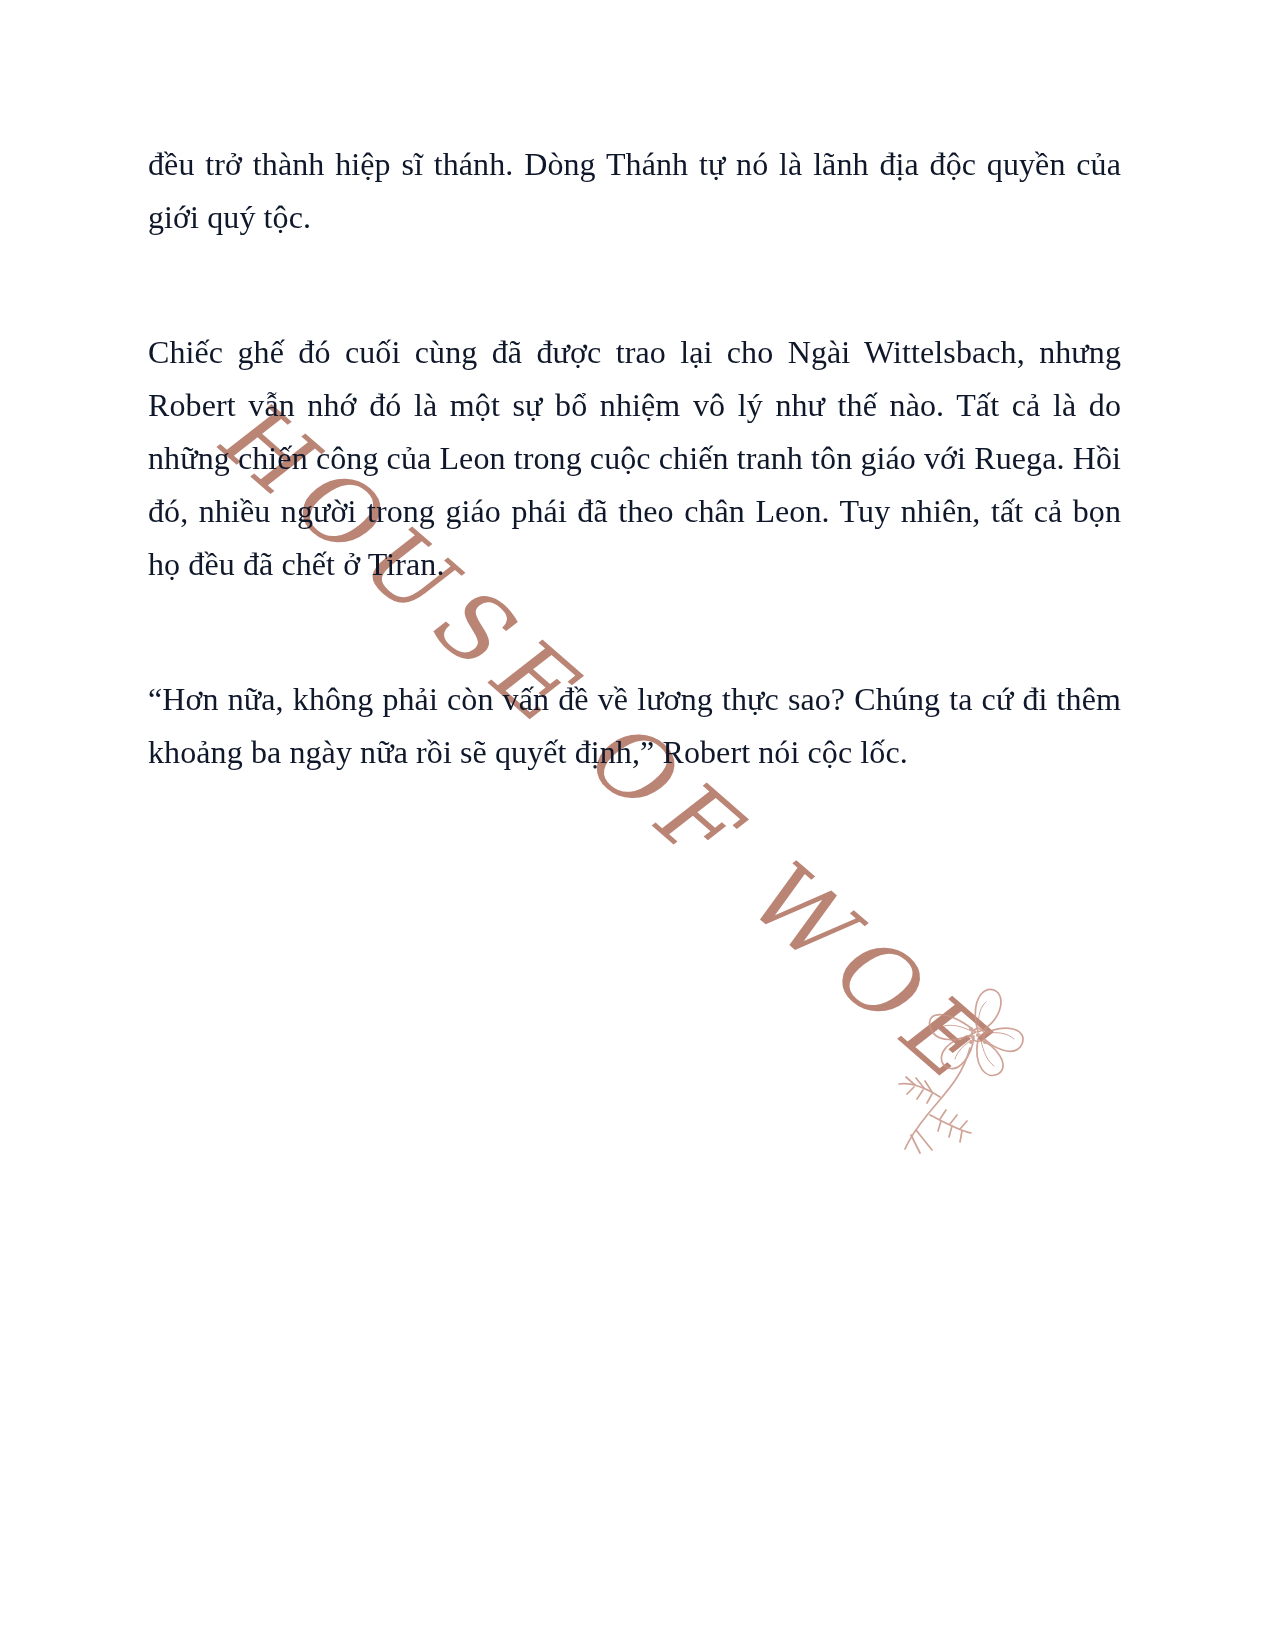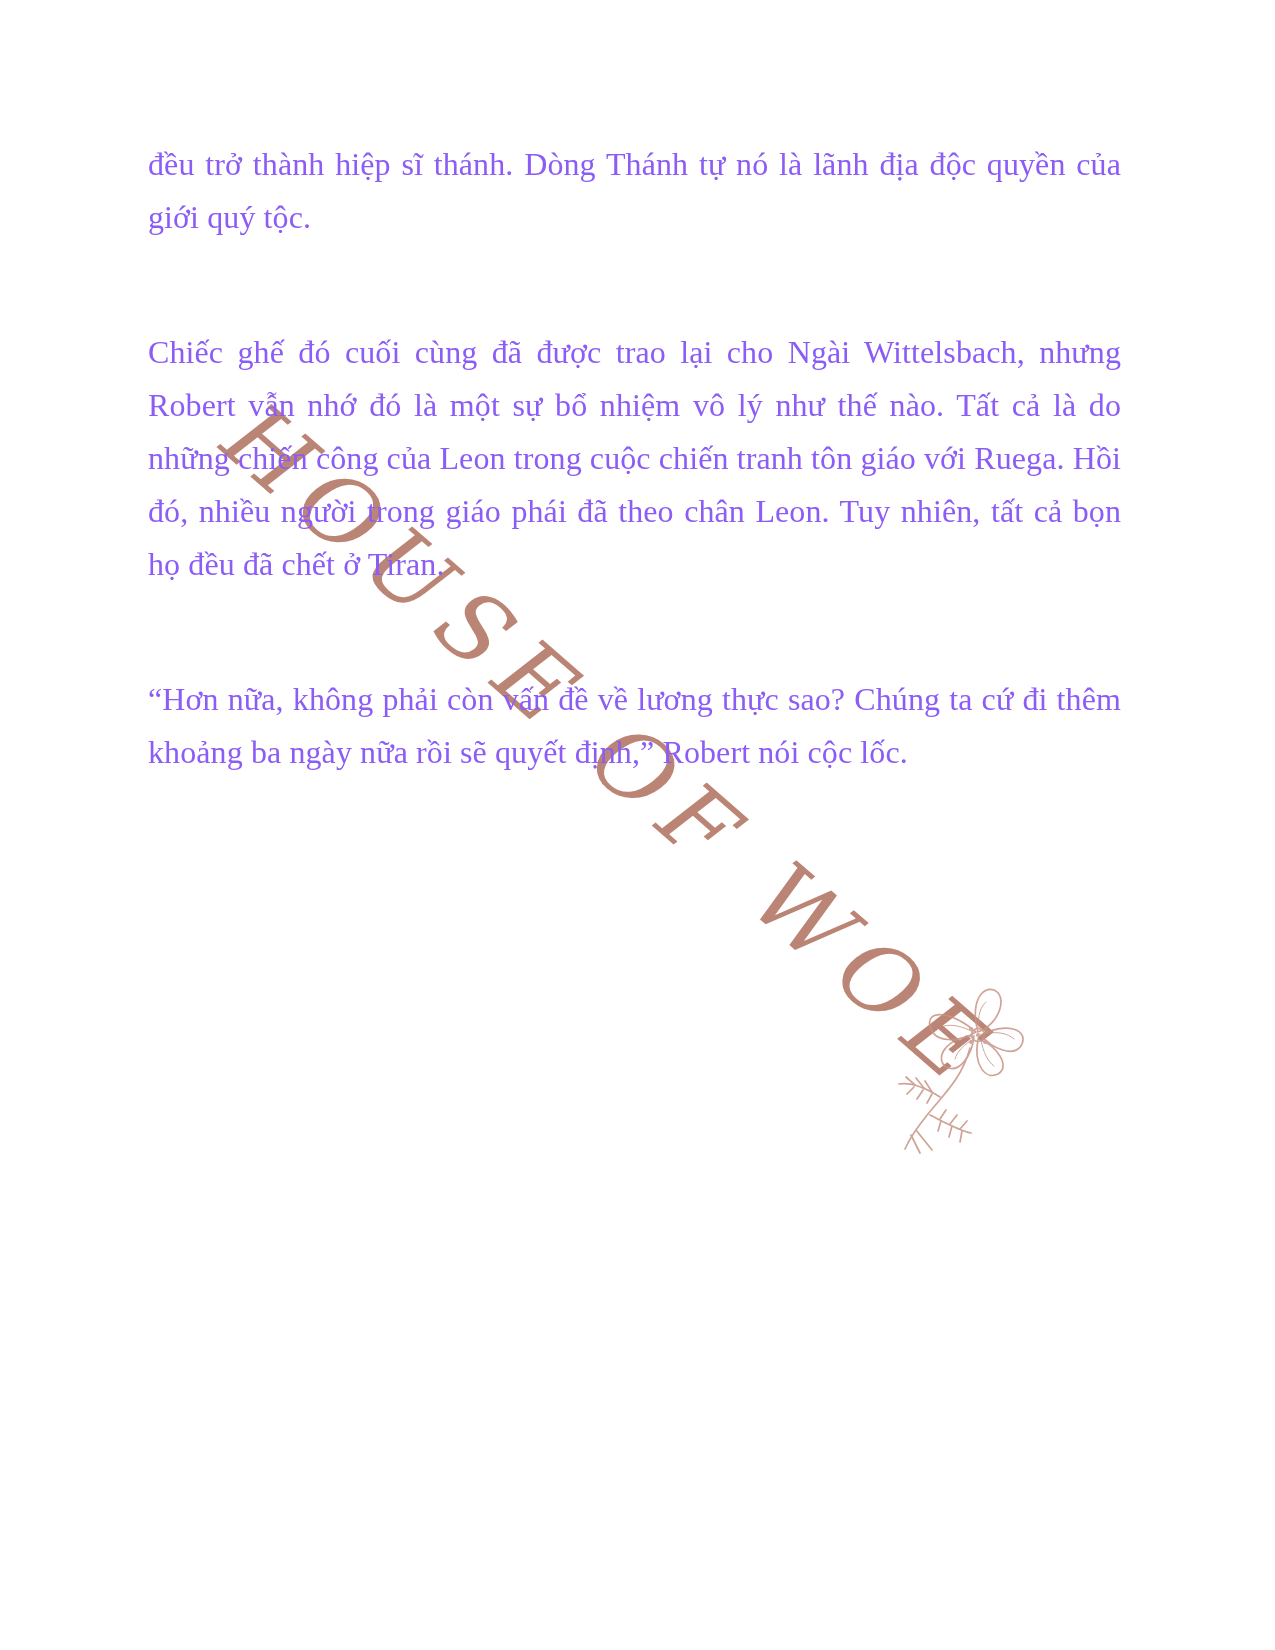--- a/index.html
+++ b/index.html
@@ -48,21 +48,21 @@
       left: 148px;
       top: 138px;
       width: 980px;
       z-index: 1;
     }
     .text-block p {
       margin: 0 7px 82px 0;
       font-size: 32px;
       line-height: 53px;
       text-align: justify;
-      color: #8b5cf6;
+      color: #0f172a;
       letter-spacing: 0.1px;
     }
     .text-block p.italic {
       font-style: italic;
     }
   </style>
 </head>
 <body>
 
 <div class="page">

